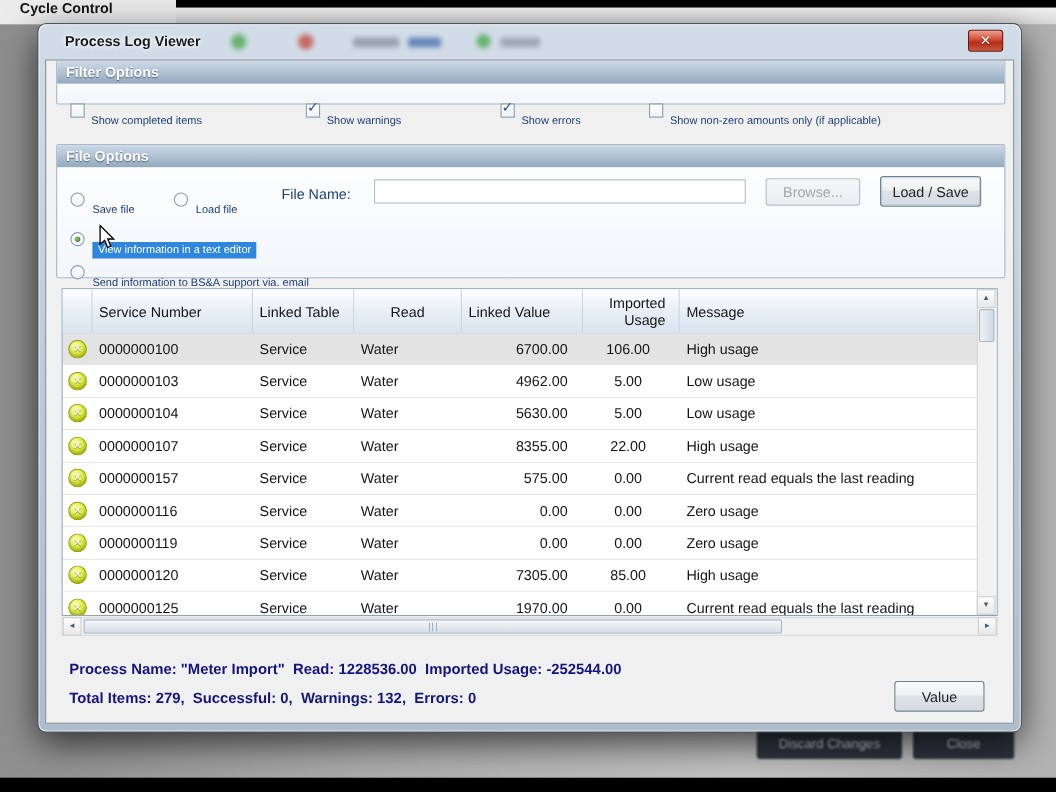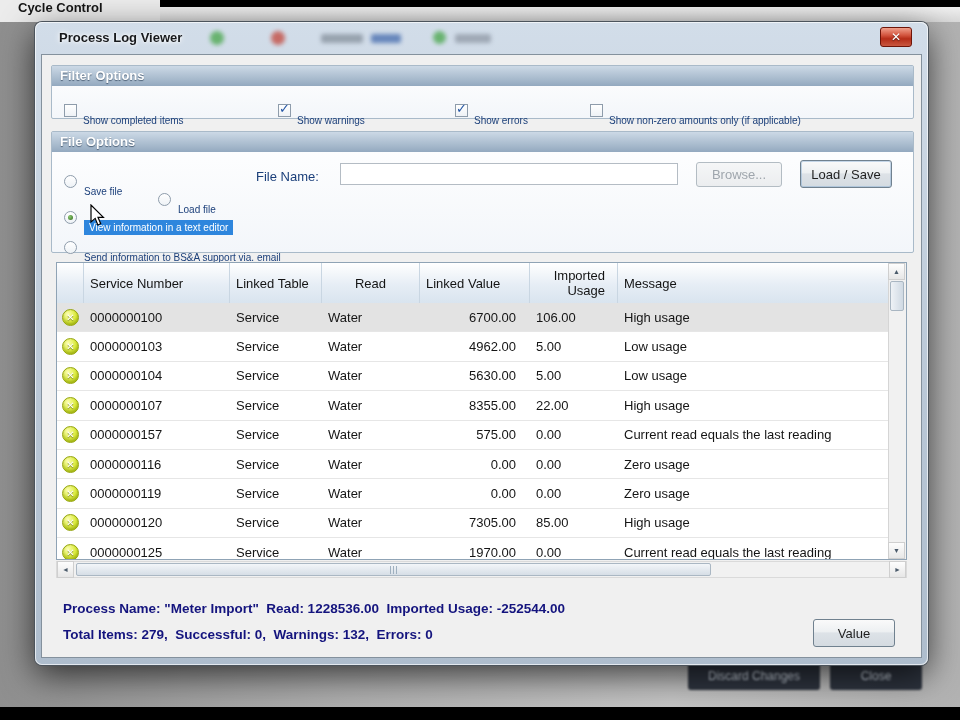--- a/index.html
+++ b/index.html
@@ -32,21 +32,21 @@
     border:1px solid #6e1408;border-radius:3px;
     background:linear-gradient(#f0a08c,#d3553f 40%,#b52d18 60%,#c85740);
     display:flex;align-items:center;justify-content:center;
     color:#fff;font:bold 12px "DejaVu Sans",sans-serif;text-shadow:0 1px 1px rgba(0,0,0,.55);}
   .content-panel{position:absolute;left:6px;right:6px;top:32px;bottom:7px;
     background:#f0f0f0;border:1px solid #84919d;}
   
   .group{position:absolute;left:9px;width:863px;box-sizing:border-box;
     border:1px solid #a9bac9;border-radius:2px;
     background:linear-gradient(#ffffff,#f3f6fa);}
-  .filter-group{top:10px;height:54px;}
+  .filter-group{top:0;height:40px;}
   .file-group{top:76px;height:122px;}
   .group-header{height:20px;background:linear-gradient(#ccd9e6,#9fb3c7 80%,#93a9bf);
     color:#fff;font:bold 13px/20px "Liberation Sans",sans-serif;padding-left:8px;
     text-shadow:0 1px 1px rgba(45,65,90,.75);}
   
   .cb-item{position:absolute;top:29px;display:flex;align-items:center;gap:6px;}
   .cb-box{width:13px;height:13px;box-sizing:border-box;position:relative;
     background:linear-gradient(#fff,#eef2f6);border:1px solid #8e9cab;}
   .cb-box .tick{display:none;position:absolute;left:0px;top:-4px;color:#2456a5;
     font:bold 13px "DejaVu Sans",sans-serif;}
@@ -81,21 +81,21 @@
   .grid-body{position:absolute;left:0;top:40px;right:17px;bottom:0;overflow:hidden;}
   .grid-row{display:flex;align-items:center;height:28.4px;border-bottom:1px solid #e6e6e6;
     font-size:13px;color:#151515;background:#fff;}
   .grid-row.highlighted{background:#e3e3e3;}
   .cell{box-sizing:border-box;padding:0 6px;overflow:hidden;white-space:nowrap;}
   .c-icon{width:27px;display:flex;justify-content:center;padding:0;}
   .c-account{width:146px;}
   .c-table{width:92px;}
   .c-value{width:110px;}
   .c-read{width:98px;text-align:right;padding-right:14px;}
-  .c-usage{width:88px;text-align:left;padding-right:12px;}
+  .c-usage{width:88px;text-align:center;padding-right:12px;}
   .c-message{flex:1;}
   .gh-cell.c-read{justify-content:center;text-align:center;padding-right:6px;}
   .gh-cell.c-usage{justify-content:flex-end;text-align:right;}
   .warn-icon{width:17px;height:17px;box-sizing:border-box;border-radius:50%;
     background:radial-gradient(circle at 32% 28%,#fdffb2,#dcec3e 55%,#adc411);
     border:1px solid #93a30b;box-shadow:inset 0 -2px 3px rgba(120,135,0,.5);
     display:flex;align-items:center;justify-content:center;}
   .warn-x{color:#fff;font:bold 10px "DejaVu Sans",sans-serif;text-shadow:0 1px 1px rgba(90,100,0,.8);}
   
   .vscroll{position:absolute;right:0;top:0;bottom:0;width:17px;background:#f1f1f1;
@@ -174,21 +174,21 @@
       </div>
     </div>
 
     <div class="group file-group">
       <div class="group-header">File Options</div>
 
       <div class="fo-item" style="left:12px;top:34px;">
         <span class="radio"></span>
         <span class="lbl">Save file</span>
       </div>
-      <div class="fo-item" style="left:106px;top:52px;">
+      <div class="fo-item" style="left:106px;top:34px;">
         <span class="radio"></span>
         <span class="lbl">Load file</span>
       </div>
       <span class="file-label">File Name:</span>
       <input class="file-input" type="text" value="" style="">
       <div class="btn disabled browse-btn">Browse...</div>
       <div class="btn loadsave-btn">Load / Save</div>
 
       <div class="fo-item" style="left:12px;top:68px;">
         <span class="radio selected"></span>

